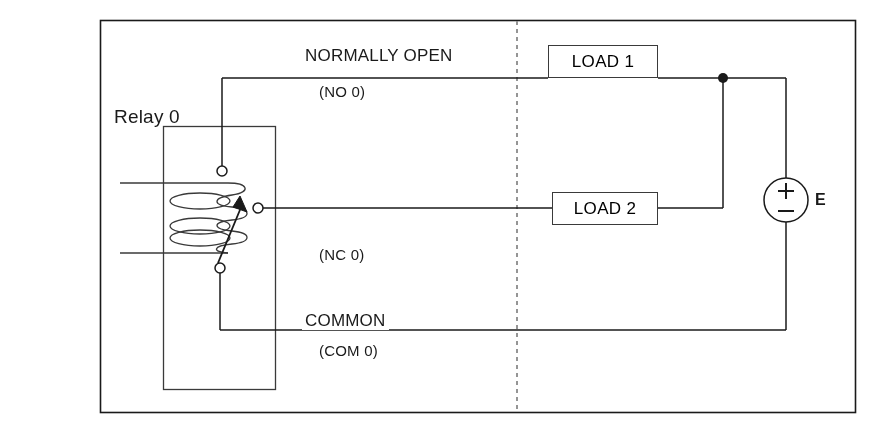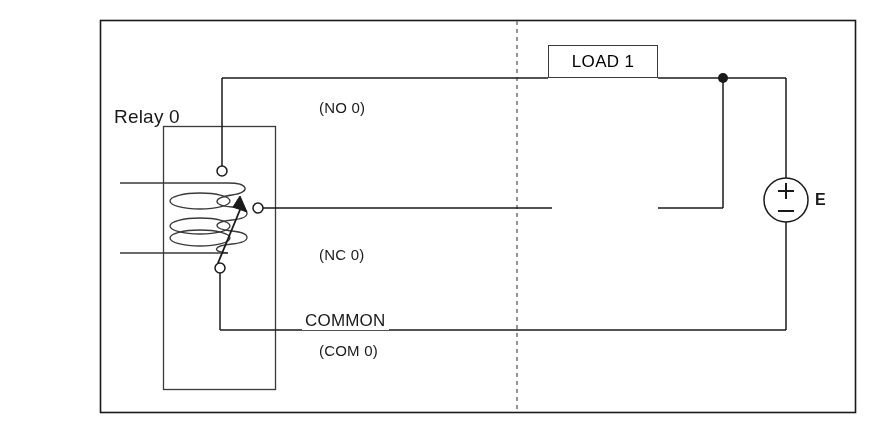--- a/index.html
+++ b/index.html
@@ -131,35 +131,41 @@
     </g>
 
     <g stroke="#1a1a1a" stroke-width="2">
       <line x1="778" y1="211" x2="794" y2="211"></line>
     </g>
 
   </svg>
 
   <div class="lbl lbl-relay" style="left:114px; top:97px;">Relay 0</div>
 
-  <div class="lbl lbl-sub" style="left:316px; top:100px;">
+  <div class="lbl lbl-main" style="left:302px; top:47px;">
+    <span class="txtbg">NORMALLY OPEN</span>
+  </div>
+  <div class="lbl lbl-sub" style="left:316px; top:84px;">
     <span class="txtbg">(NO 0)</span>
   </div>
 
   <div class="lbl lbl-sub" style="left:316px; top:221px;margin-top:26px;">
     <span class="txtbg">(NC 0)</span>
   </div>
 
   <div class="lbl lbl-main" style="left:302px; top:312px;">
     <span class="txtbg">COMMON</span>
   </div>
   <div class="lbl lbl-sub" style="left:316px; top:343px;">
     <span class="txtbg">(COM 0)</span>
   </div>
 
   <div class="load-box" style="left:548px; top:45px; width:110px; height:33px;">
     <span class="lbl-load">LOAD 1</span>
   </div>
 
+  <div class="load-box" style="left:552px; top:192px; width:106px; height:33px;">
+    <span class="lbl-load">LOAD 2</span>
+  </div>
 
   <div class="lbl lbl-src" style="left:815px; top:192px;">E</div>
 
 </div>
 
 </body></html>

